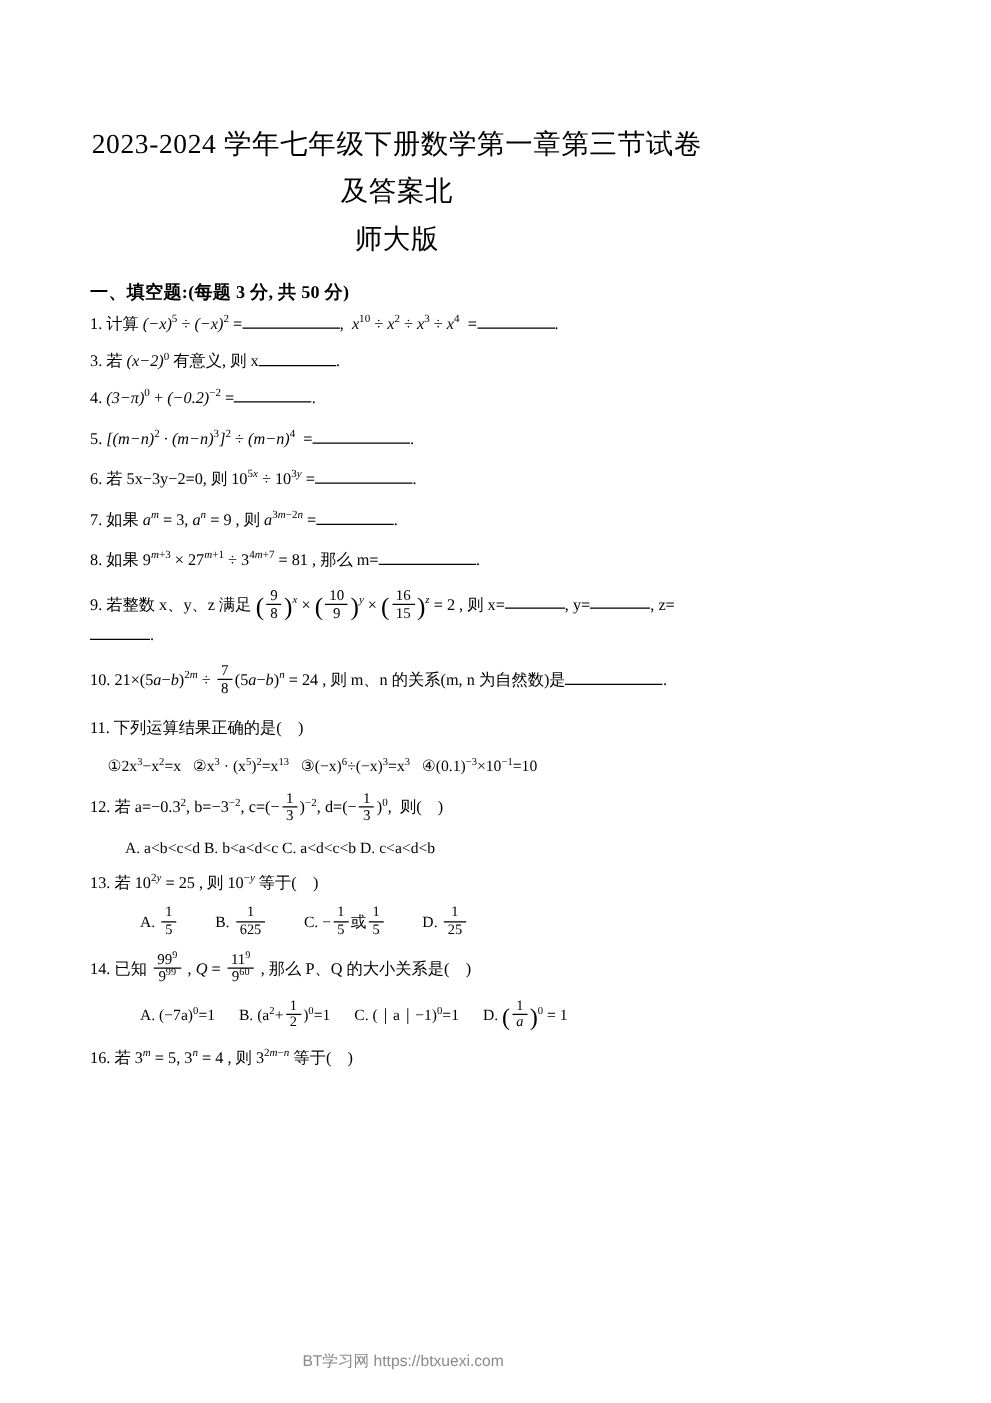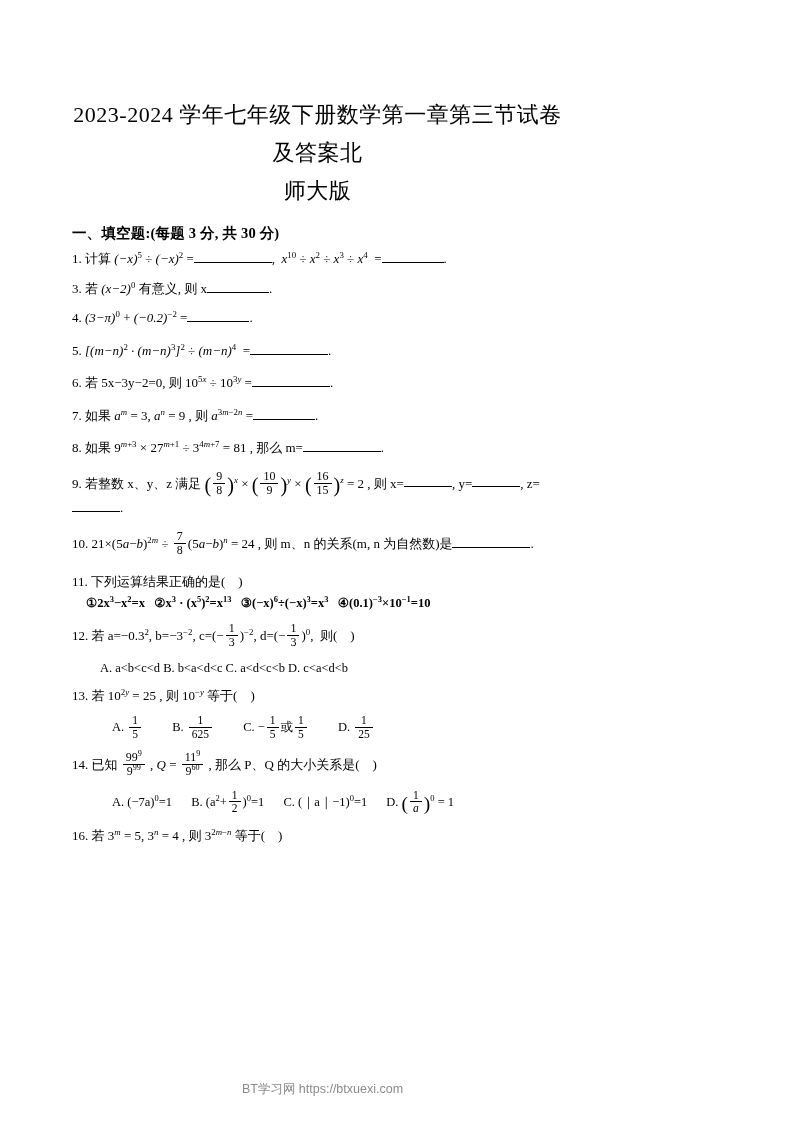--- a/index.html
+++ b/index.html
@@ -88,21 +88,21 @@
 </head>
 <body>
 
 <div class="page">
 
   <div class="doc-title">
     <div>2023-2024 学年七年级下册数学第一章第三节试卷及答案北</div>
     <div>师大版</div>
   </div>
 
-  <div class="section-head">一、填空题:(每题 3 分, 共 30 分)</div>
+  <div class="section-head">一、填空题:(每题 3 分, 共 50 分)</div>
 
   <div class="q">
     1. 计算 <span class="mi">(</span><span class="mi">−x</span><span class="mi">)</span><sup>5</sup> ÷ <span class="mi">(−x)</span><sup>2</sup> =<span class="blank-l"></span>, &nbsp;<span class="mi">x</span><sup>10</sup> ÷ <span class="mi">x</span><sup>2</sup> ÷ <span class="mi">x</span><sup>3</sup> ÷ <span class="mi">x</span><sup>4</sup> &nbsp;=<span class="blank-m"></span>.
   </div>
 
 
   <div class="q">
     3. 若 <span class="mi">(x−2)</span><sup>0</sup> 有意义, 则 x<span class="blank-m"></span>.
   </div>
 
@@ -130,21 +130,21 @@
     9. 若整数 x、y、z 满足 <span class="big-paren">(</span><span class="frac"><span class="num">9</span><span class="den">8</span></span><span class="big-paren">)</span><sup><span class="mi">x</span></sup> × <span class="big-paren">(</span><span class="frac"><span class="num">10</span><span class="den">9</span></span><span class="big-paren">)</span><sup><span class="mi">y</span></sup> × <span class="big-paren">(</span><span class="frac"><span class="num">16</span><span class="den">15</span></span><span class="big-paren">)</span><sup><span class="mi">z</span></sup> = 2 , 则 x=<span class="blank-s"></span>, y=<span class="blank-s"></span>, z=<span class="blank-s"></span>.
   </div>
 
   <div class="q tall">
     10. 21×(5<span class="mi">a</span>−<span class="mi">b</span>)<sup>2<span class="mi">m</span></sup> ÷ <span class="frac"><span class="num">7</span><span class="den">8</span></span>(5<span class="mi">a</span>−<span class="mi">b</span>)<sup><span class="mi">n</span></sup> = 24 , 则 m、n 的关系(m, n 为自然数)是<span class="blank-l"></span>.
   </div>
 
 
   <div class="q">
     11. 下列运算结果正确的是(&nbsp;&nbsp;&nbsp;&nbsp;)
-    <div class="indent" style="font-size:12.5px; margin-top:3px;font-weight:bold;">
+    <div class="indent" style="font-size:12.5px; margin-top:13px;">
       ①2x<sup>3</sup>−x<sup>2</sup>=x&nbsp;&nbsp;&nbsp;②x<sup>3</sup> · (x<sup>5</sup>)<sup>2</sup>=x<sup>13</sup>&nbsp;&nbsp;&nbsp;③(−x)<sup>6</sup>÷(−x)<sup>3</sup>=x<sup>3</sup>&nbsp;&nbsp;&nbsp;④(0.1)<sup>−3</sup>×10<sup>−1</sup>=10
     </div>
   </div>
 
   <div class="q">
     12. 若 a=−0.3<sup>2</sup>, b=−3<sup>−2</sup>, c=(−<span class="frac"><span class="num">1</span><span class="den">3</span></span>)<sup>−2</sup>, d=(−<span class="frac"><span class="num">1</span><span class="den">3</span></span>)<sup>0</sup>, &nbsp;则(&nbsp;&nbsp;&nbsp;&nbsp;)
   </div>
   <div class="choices">A. a&lt;b&lt;c&lt;d          B. b&lt;a&lt;d&lt;c          C. a&lt;d&lt;c&lt;b          D. c&lt;a&lt;d&lt;b</div>
 
   <div class="q">

